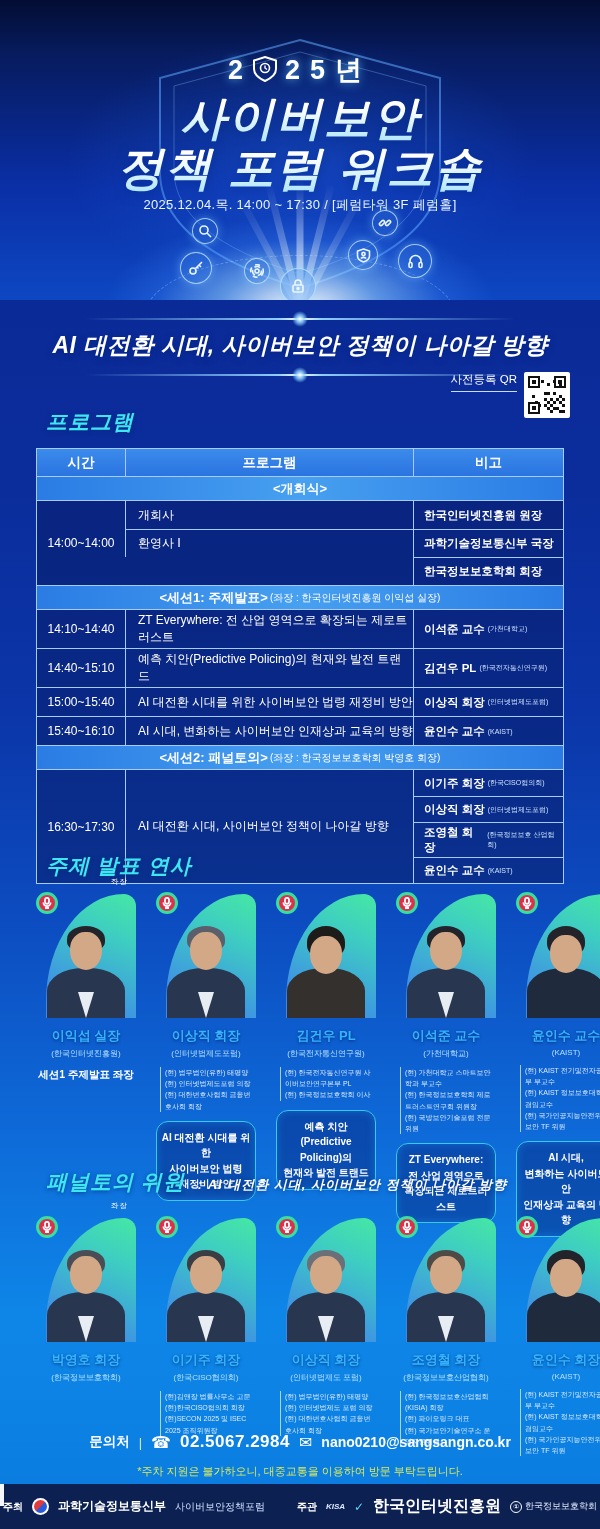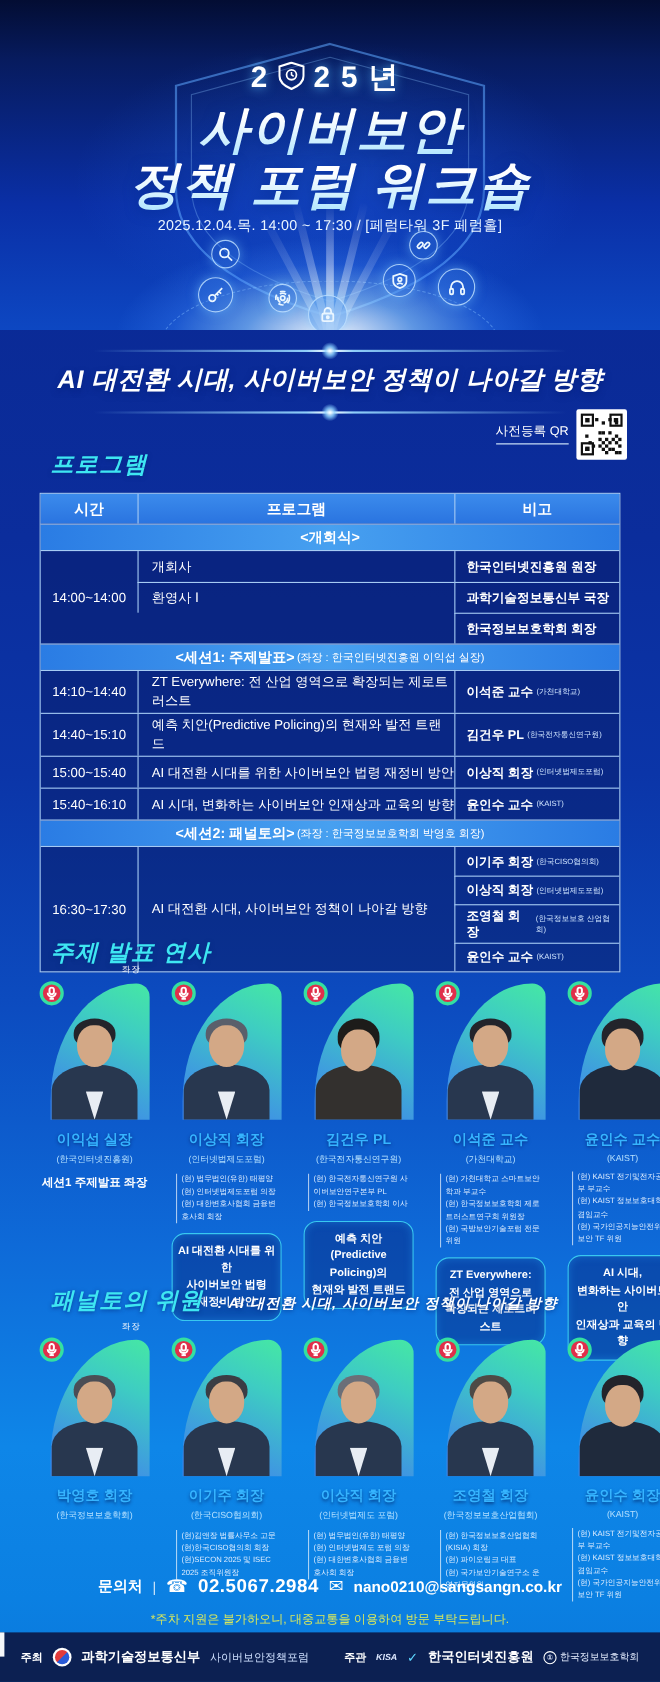--- a/index.html
+++ b/index.html
@@ -38,21 +38,21 @@
     background:linear-gradient(90deg,rgba(0,0,0,0),rgba(150,215,255,.95) 45%,rgba(255,255,255,1) 50%,rgba(150,215,255,.95) 55%,rgba(0,0,0,0)); }
   .flare::after { content:""; position:absolute; left:50%; top:-7px; width:16px; height:16px; transform:translateX(-50%);
     background:radial-gradient(circle, #ffffff 0%, rgba(140,210,255,.8) 35%, rgba(0,0,0,0) 70%); border-radius:50%; }
   .subtitle { position:absolute; top:330px; left:0; width:100%; text-align:center; color:#fff;
     font-size:23px; font-weight:900; font-style:italic; letter-spacing:.5px; text-shadow:0 2px 6px rgba(0,30,120,.7); }
 
   
   .sec-head { position:absolute; color:#3ee6f2; font-size:21px; font-weight:900; font-style:italic; letter-spacing:1px;
     text-shadow:0 1px 4px rgba(0,40,120,.7); }
   .h-program { left:46px; top:408px; }
-  .qr-wrap { position:absolute; right:30px; top:372px; display:flex; align-items:center; gap:7px; }
+  .qr-wrap { position:absolute; right:30px; top:372px; display:flex; align-items:flex-start; gap:7px; }
   .qr-label { color:#fff; font-size:11.5px; padding-bottom:4px; border-bottom:1px solid rgba(220,240,255,.9); margin-bottom:2px; }
   .qr { width:46px; height:46px; background:#fff; position:relative; border-radius:2px; }
   .qr .f { position:absolute; width:12px; height:12px; border:2px solid #111; }
   .qr .f::after { content:""; position:absolute; left:2px; top:2px; width:4px; height:4px; background:#111; }
   .qr .f1 { left:4px; top:4px; } .qr .f2 { right:4px; top:4px; } .qr .f3 { left:4px; bottom:4px; }
   .qr .dots { position:absolute; left:20px; top:20px; width:3px; height:3px; background:#111;
     box-shadow:3px 0 #111,9px 0 #111,15px 3px #111,0 6px #111,6px 6px #111,12px 6px #111,18px 6px #111,3px 9px #111,9px 9px #111,15px 9px #111,18px 12px #111,0 12px #111,6px 12px #111,12px 15px #111,3px 15px #111,18px 18px #111,9px 15px #111,15px 18px #111,6px 18px #111,-12px 3px #111,-9px 9px #111,-12px 15px #111,-6px 12px #111,-3px -12px #111,3px -9px #111,9px -12px #111,15px -9px #111; }
 
   
   .ptable { position:absolute; left:36px; top:448px; width:528px; border:1px solid #a6cbf4; background:rgba(9,30,105,.55);
@@ -118,21 +118,21 @@
   .footer { position:absolute; top:1484px; left:0; width:600px; height:45px; background:#0c2052;
     display:flex; align-items:center; justify-content:center; gap:9px; color:#fff; }
   .footer .flbl { font-size:10px; font-weight:800; }
   .tg { width:17px; height:17px; border-radius:50%; background:#fff; position:relative; overflow:hidden; }
   .tg::before { content:""; position:absolute; left:2px; top:2px; width:13px; height:13px; border-radius:50%;
     background:linear-gradient(135deg,#e23b3b 48%,#2a5bd8 52%); }
   .footer .org1 { font-size:12px; font-weight:800; }
   .footer .org2 { font-size:10px; color:#cfe0ff; }
   .kisa { font-size:8px; font-style:italic; font-weight:700; color:#dfe9ff; }
   .kmark { color:#5fd8ff; font-weight:900; font-size:12px; }
-  .footer .org3 { font-size:12px; font-weight:800; }
+  .footer .org3 { font-size:16px; font-weight:800; }
   .kiisc { font-size:9px; color:#e6eeff; display:flex; align-items:center; gap:3px; }
   .kiisc .ring { width:12px; height:12px; border:1.4px solid #fff; border-radius:50%; display:flex; align-items:center; justify-content:center; font-size:7px; font-weight:800; }
   .sliver { position:absolute; left:0; top:1484px; width:4px; height:22px; background:#f5f7fa; }
 </style>
 </head>
 <body>
 
 <div class="page">
 
   <div class="hero">

